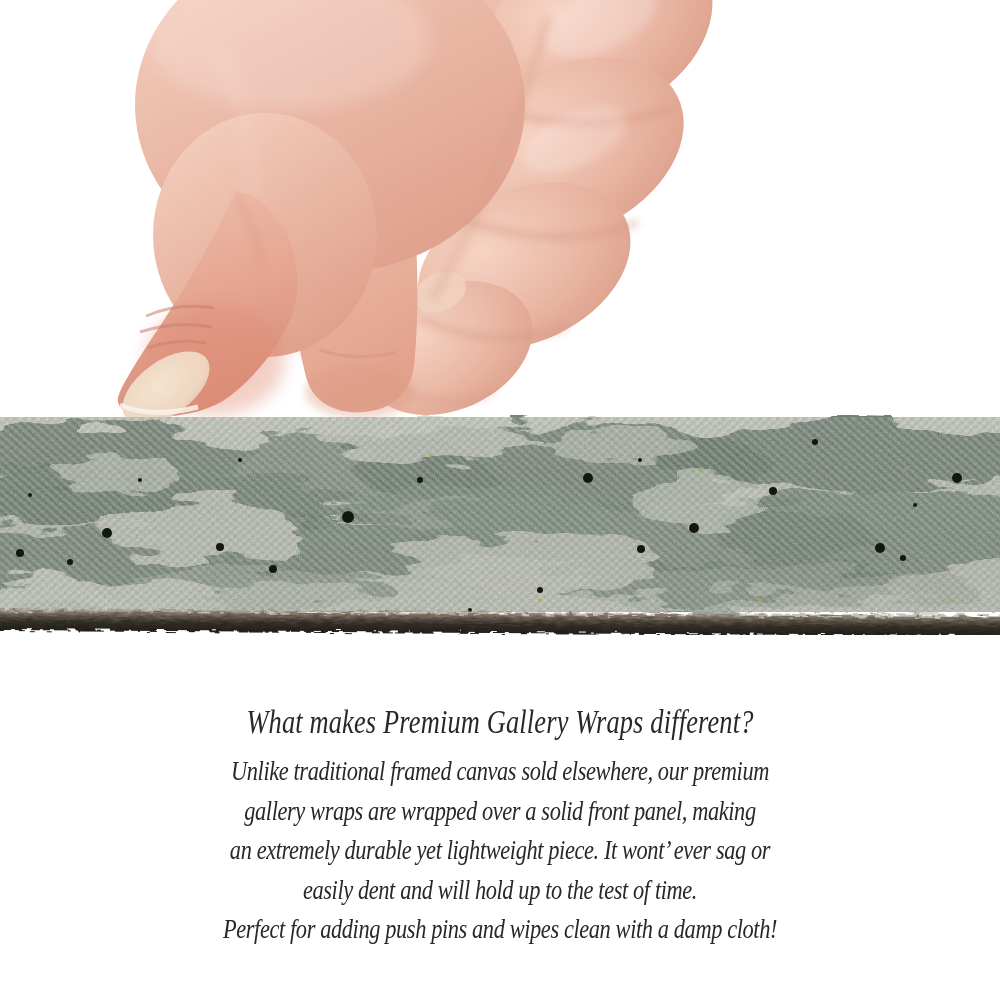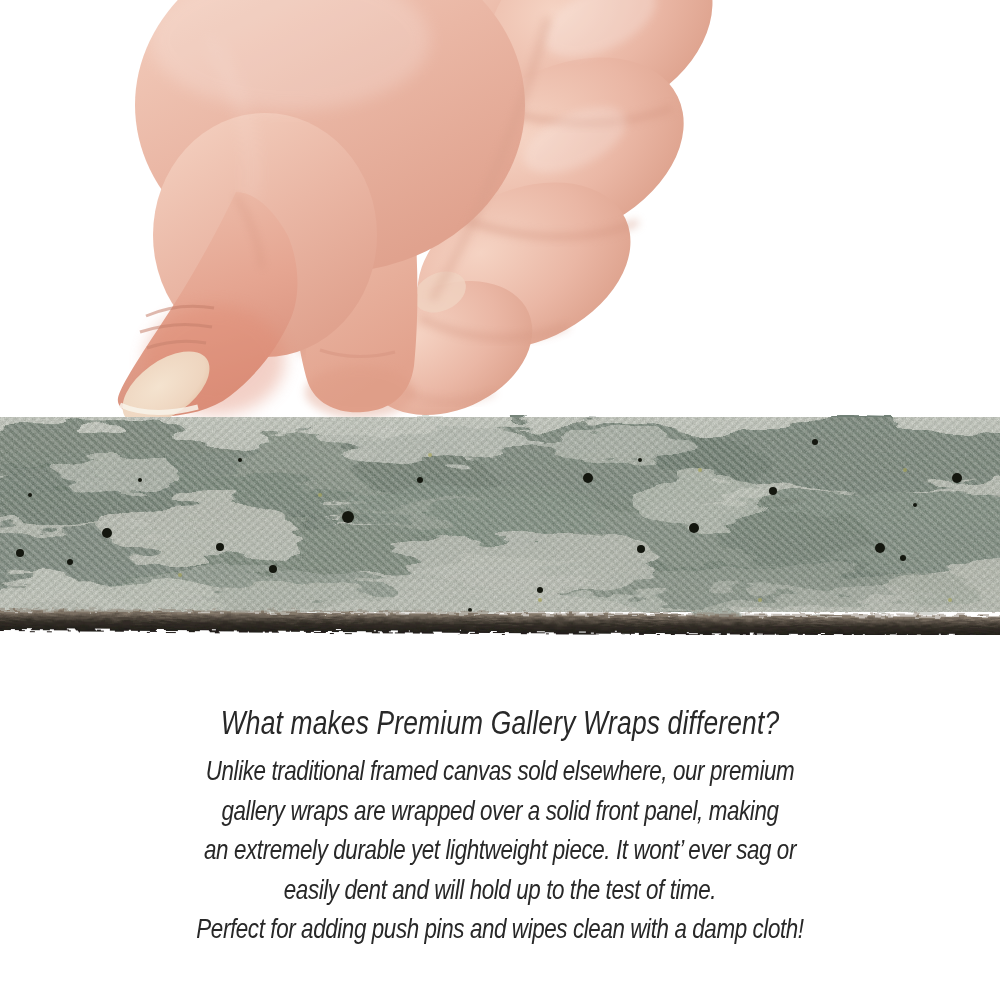--- a/index.html
+++ b/index.html
@@ -1,20 +1,20 @@
 <!DOCTYPE html>
 <html style="--background: #ffffff; --text: #282828; --skin-light: #f5d3c3; --skin-mid: #eab7a5; --skin-deep: #d88f7b; --skin-crease: #c9806c; --nail: #eed5bf; --canvas-light: #c6c9c0; --canvas-green: #5e7064; --canvas-green-dark: #4d5e53; --canvas-hole: #14170f; --canvas-edge: #332e27; --speck-yellow: #a9a54e;"><head>
 <meta charset="utf-8">
 <style>
   html,body{margin:0;padding:0;}
   body{background:#fff;}
   .stage{
     position:relative;width:1000px;height:984px;overflow:hidden;
     background:var(--background,#ffffff);
-    font-family:Liberation Sans, sans-serif;
+    font-family:Liberation Serif, serif;
   }
   .hand-svg{position:absolute;left:0;top:0;width:1000px;height:420px;display:block;}
   .strip-svg{position:absolute;left:0;top:415px;width:1000px;height:220px;display:block;}
   .caption{
     position:absolute;left:0;top:701px;width:1000px;
     text-align:center;
     transform:scaleX(.80);transform-origin:500px 0;
     color:var(--text,#282828);
     font-style:italic;
   }

